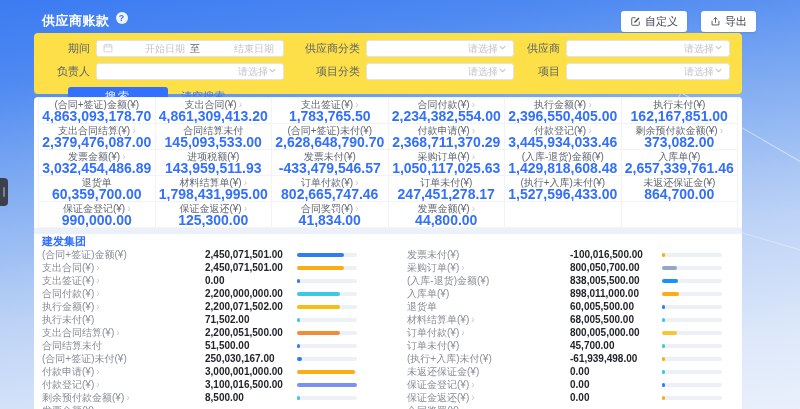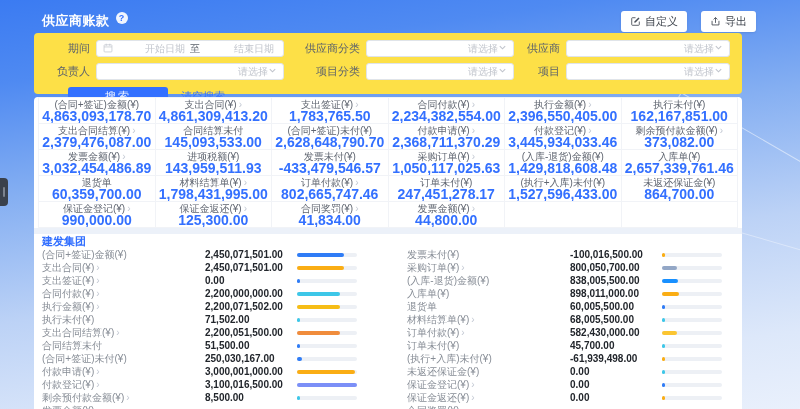--- a/index.html
+++ b/index.html
@@ -521,21 +521,21 @@
             <div class="g-value">68,005,500.00</div>
             <div class="bar-track">
               <div class="bar-fill" style="width: 3px; background: rgb(61, 199, 232);"></div>
             </div>
           </div>
           <div class="g-row">
             <div class="g-label">
               <span>订单付款(¥)</span>
               <span class="chev">›</span>
             </div>
-            <div class="g-value">582,430,000.00</div>
+            <div class="g-value">800,005,000.00</div>
             <div class="bar-track">
               <div class="bar-fill" style="width: 15px; background: rgb(251, 197, 49);"></div>
             </div>
           </div>
           <div class="g-row">
             <div class="g-label">
               <span>订单未付(¥)</span>
             </div>
             <div class="g-value">45,700.00</div>
             <div class="bar-track">

